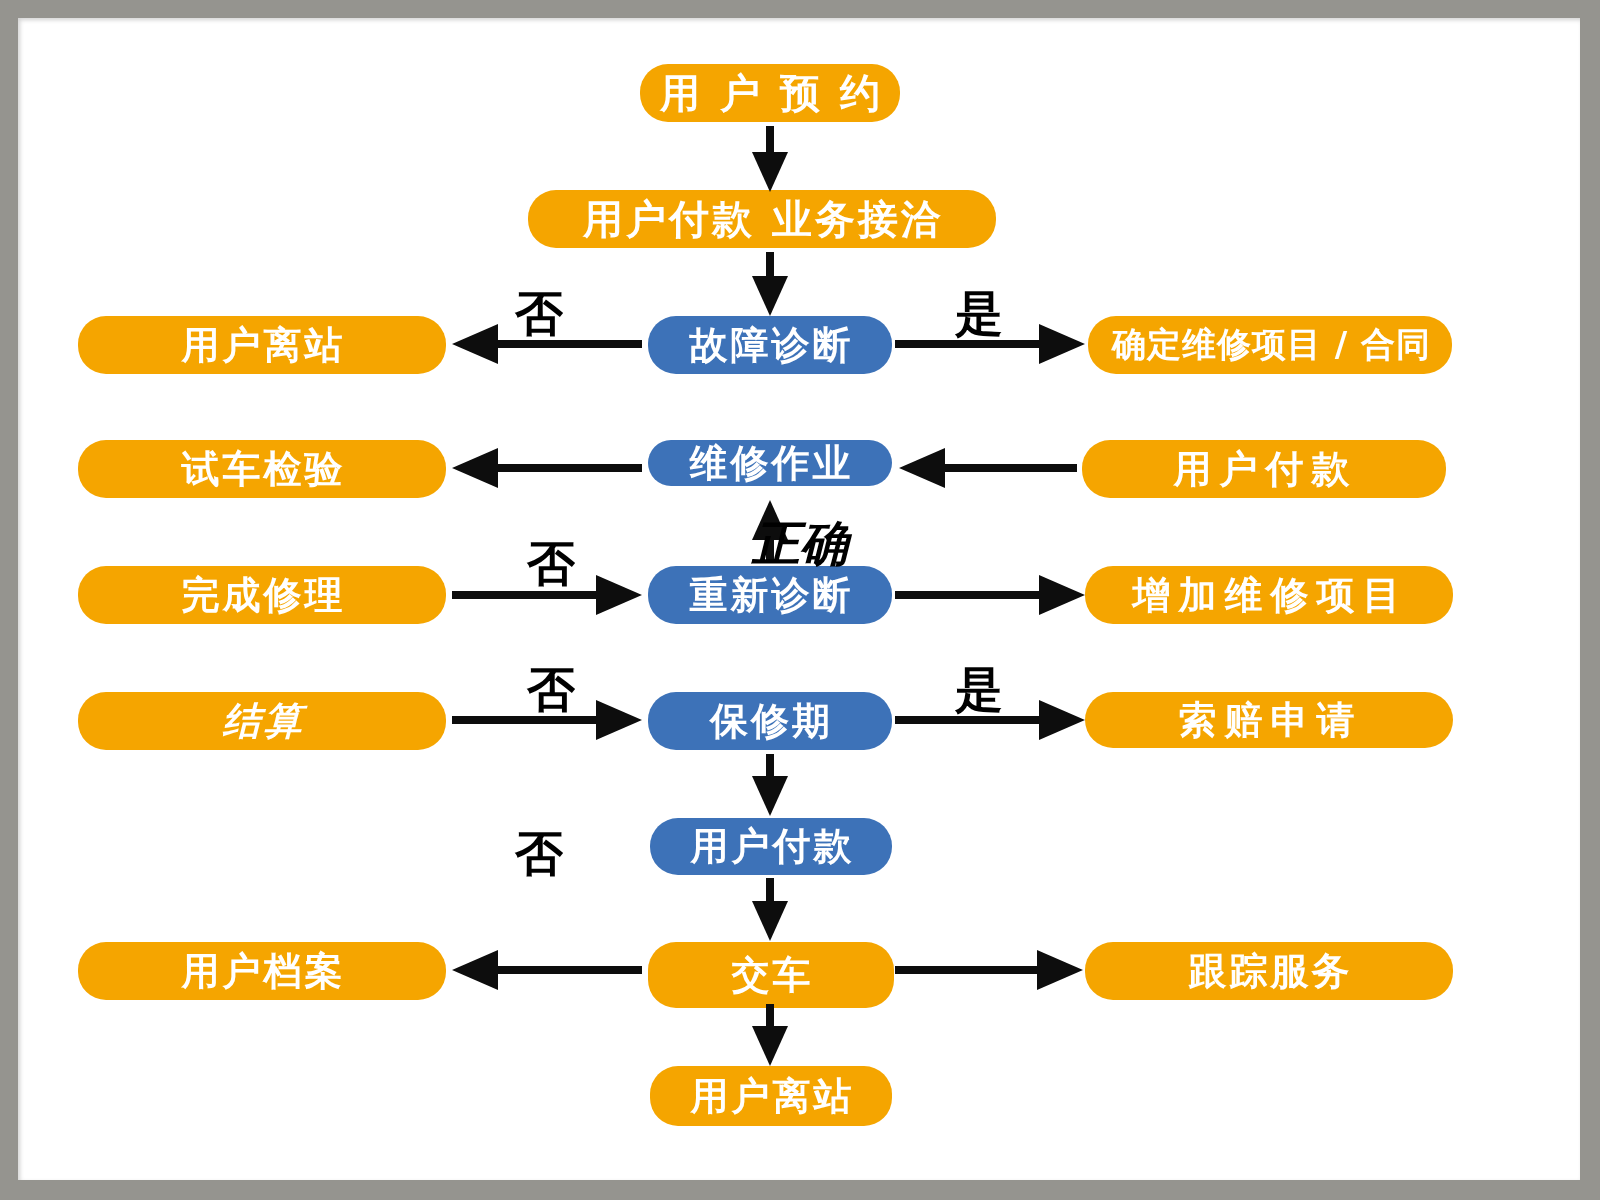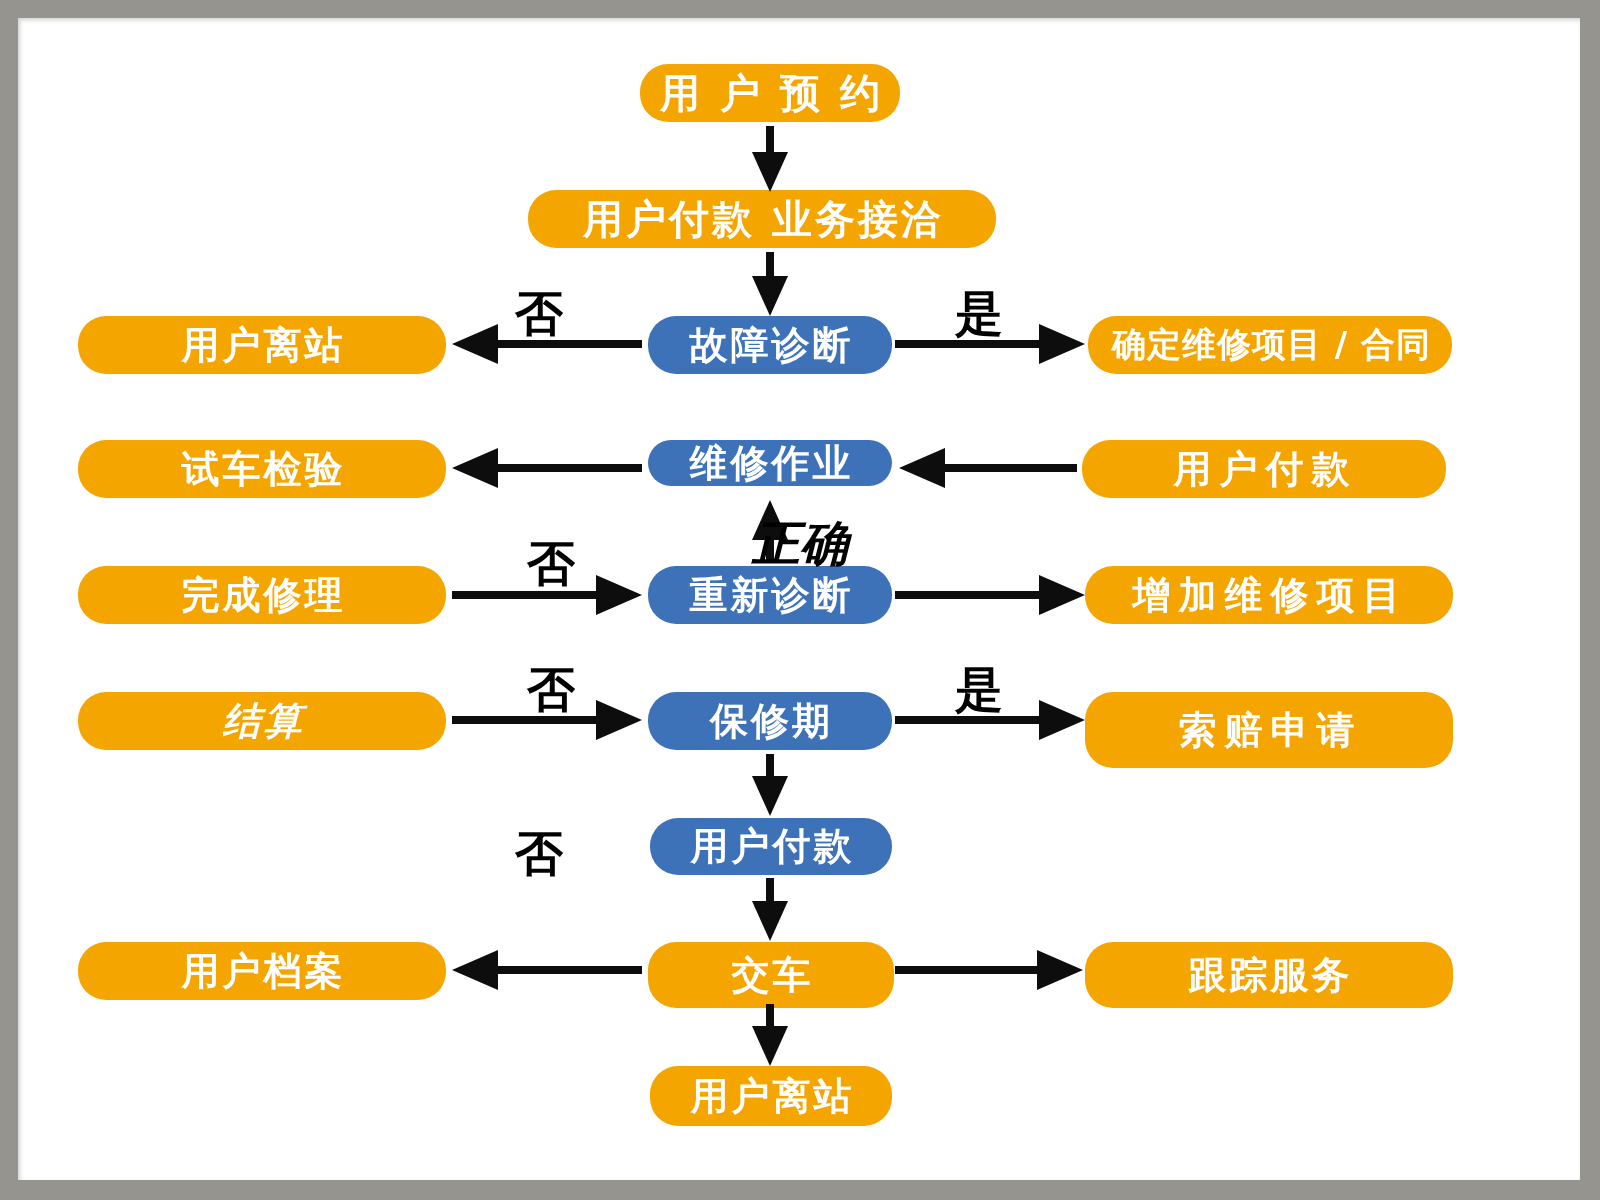--- a/index.html
+++ b/index.html
@@ -67,29 +67,29 @@
   <div class="node orange" style="left:78px;top:566px;width:368px;height:58px;">完成修理</div>
 
   <div class="node blue" style="left:648px;top:566px;width:244px;height:58px;">重新诊断</div>
 
   <div class="node orange" style="left:1085px;top:566px;width:368px;height:58px;letter-spacing:8px;">增加维修项目</div>
 
   <div class="node orange" style="left:78px;top:692px;width:368px;height:58px;font-style:italic;">结算</div>
 
   <div class="node blue" style="left:648px;top:692px;width:244px;height:58px;">保修期</div>
 
-  <div class="node orange" style="left:1085px;top:692px;width:368px;height:76px;letter-spacing:8px;">索赔申请</div>
+  <div class="node orange" style="left:1085px;top:692px;width:368px;height:56px;letter-spacing:8px;">索赔申请</div>
 
   <div class="node blue" style="left:650px;top:818px;width:242px;height:57px;">用户付款</div>
 
   <div class="node orange" style="left:78px;top:942px;width:368px;height:58px;">用户档案</div>
 
   <div class="node orange" style="left:648px;top:942px;width:246px;height:66px;">交车</div>
 
-  <div class="node orange" style="left:1085px;top:942px;width:368px;height:66px;">跟踪服务</div>
+  <div class="node orange" style="left:1085px;top:942px;width:368px;height:58px;">跟踪服务</div>
 
   <div class="node orange" style="left:650px;top:1066px;width:242px;height:60px;">用户离站</div>
 
   <div class="av down" style="left:752px;top:126px;height:66px;">
       <div class="shaft"></div>
       <div class="head"></div>
     </div>
   <div class="av down" style="left:752px;top:252px;height:64px;">
       <div class="shaft"></div>
       <div class="head"></div>

